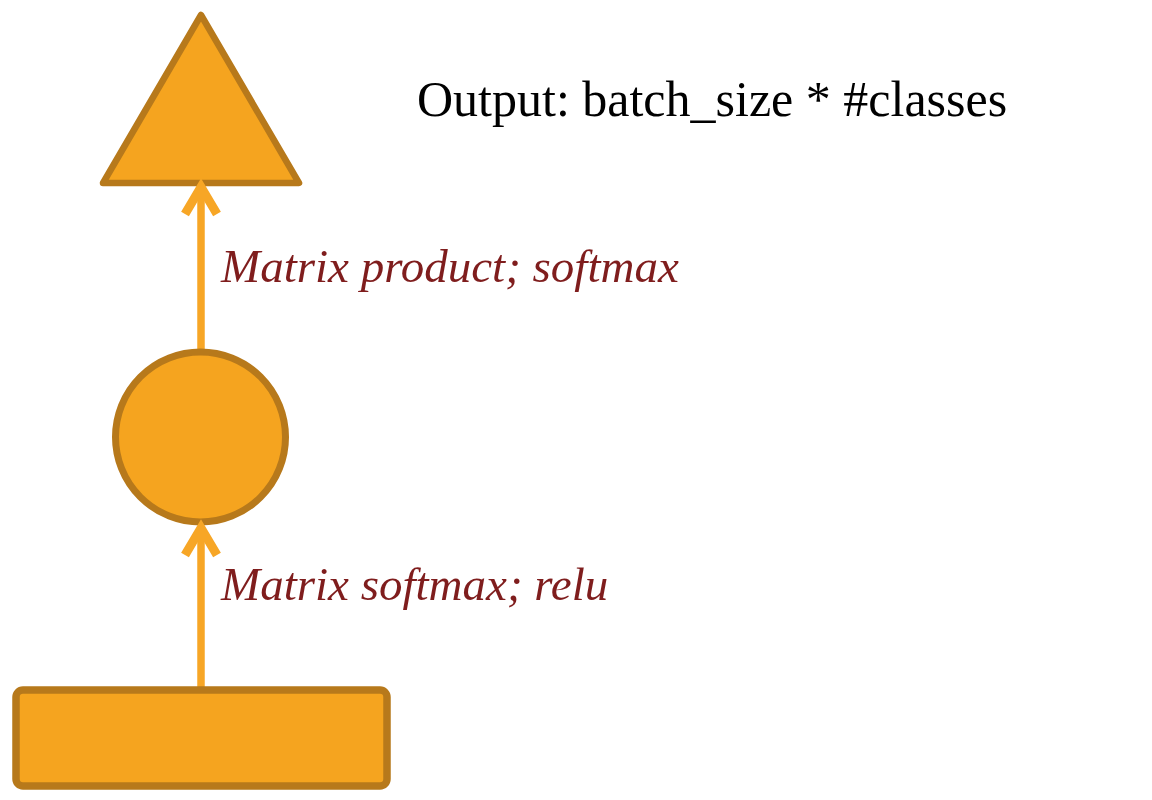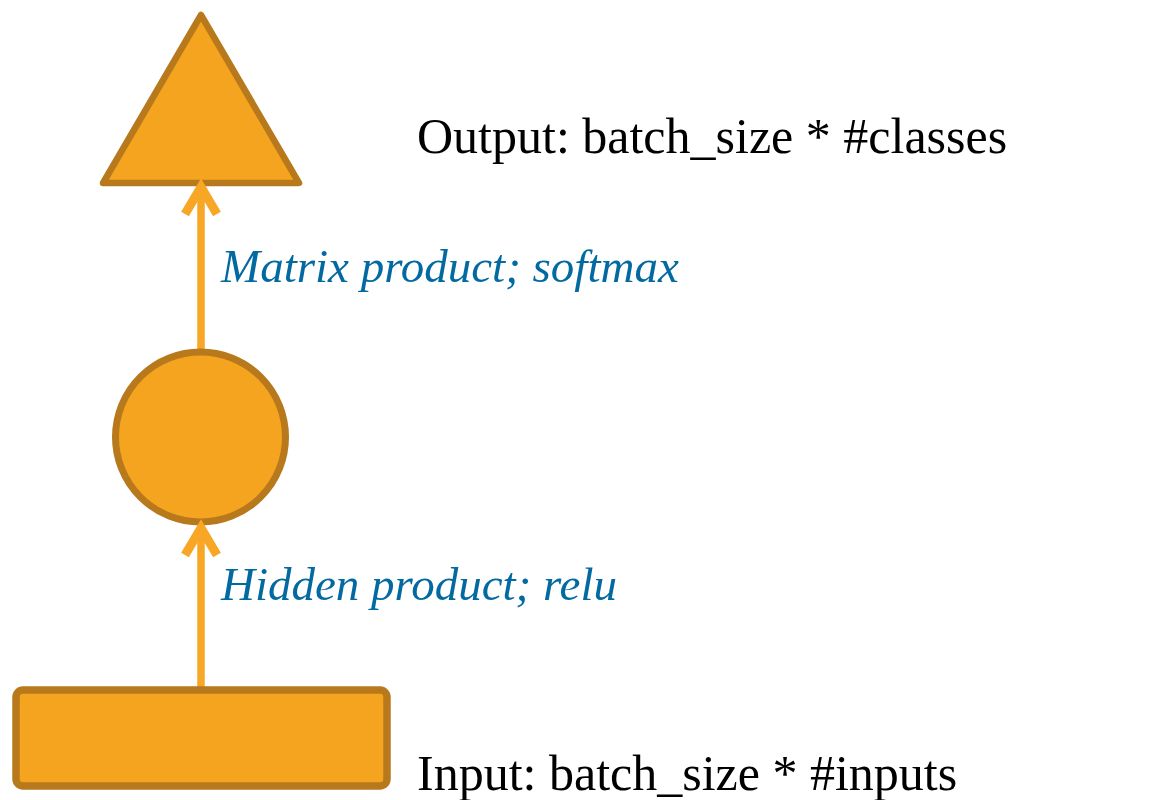--- a/index.html
+++ b/index.html
@@ -20,29 +20,28 @@
     left: 0;
     top: 0;
   }
   .node-label {
     position: absolute;
     font-family: "Liberation Serif", serif;
     font-size: 50px;
     line-height: 50px;
     color: #000000;
     white-space: nowrap;
-    margin-top: 37px;
   }
   .edge-label {
     position: absolute;
     font-family: "Liberation Serif", serif;
     font-style: italic;
     font-size: 47px;
     line-height: 47px;
-    color: #0369a1;
+    color: #7f1d1d;
     white-space: nowrap;
   }
 </style>
 </head>
 <body>
 
 <div class="canvas">
 
   <svg class="diagram-svg" width="1152" height="800" viewBox="0 0 1152 800">
 
@@ -61,17 +60,16 @@
     </g>
 
     <rect x="16" y="690" width="371" height="96" rx="7" stroke-width="7.5" fill="#F5A41F" stroke="#B7791B"></rect>
   </svg>
 
   <div class="node-label" style="left:417px; top:74px;">Output: batch_size * #classes</div>
 
   <div class="edge-label" style="left:221px; top:243px;">Matrix product; softmax</div>
 
 
-  <div class="edge-label" style="left:221px; top:561px;">Hidden product; relu</div>
+  <div class="edge-label" style="left:221px; top:561px;">Matrix softmax; relu</div>
 
-  <div class="node-label" style="left:417px; top:711px;">Input: batch_size * #inputs</div>
 
 </div>
 
 </body></html>

